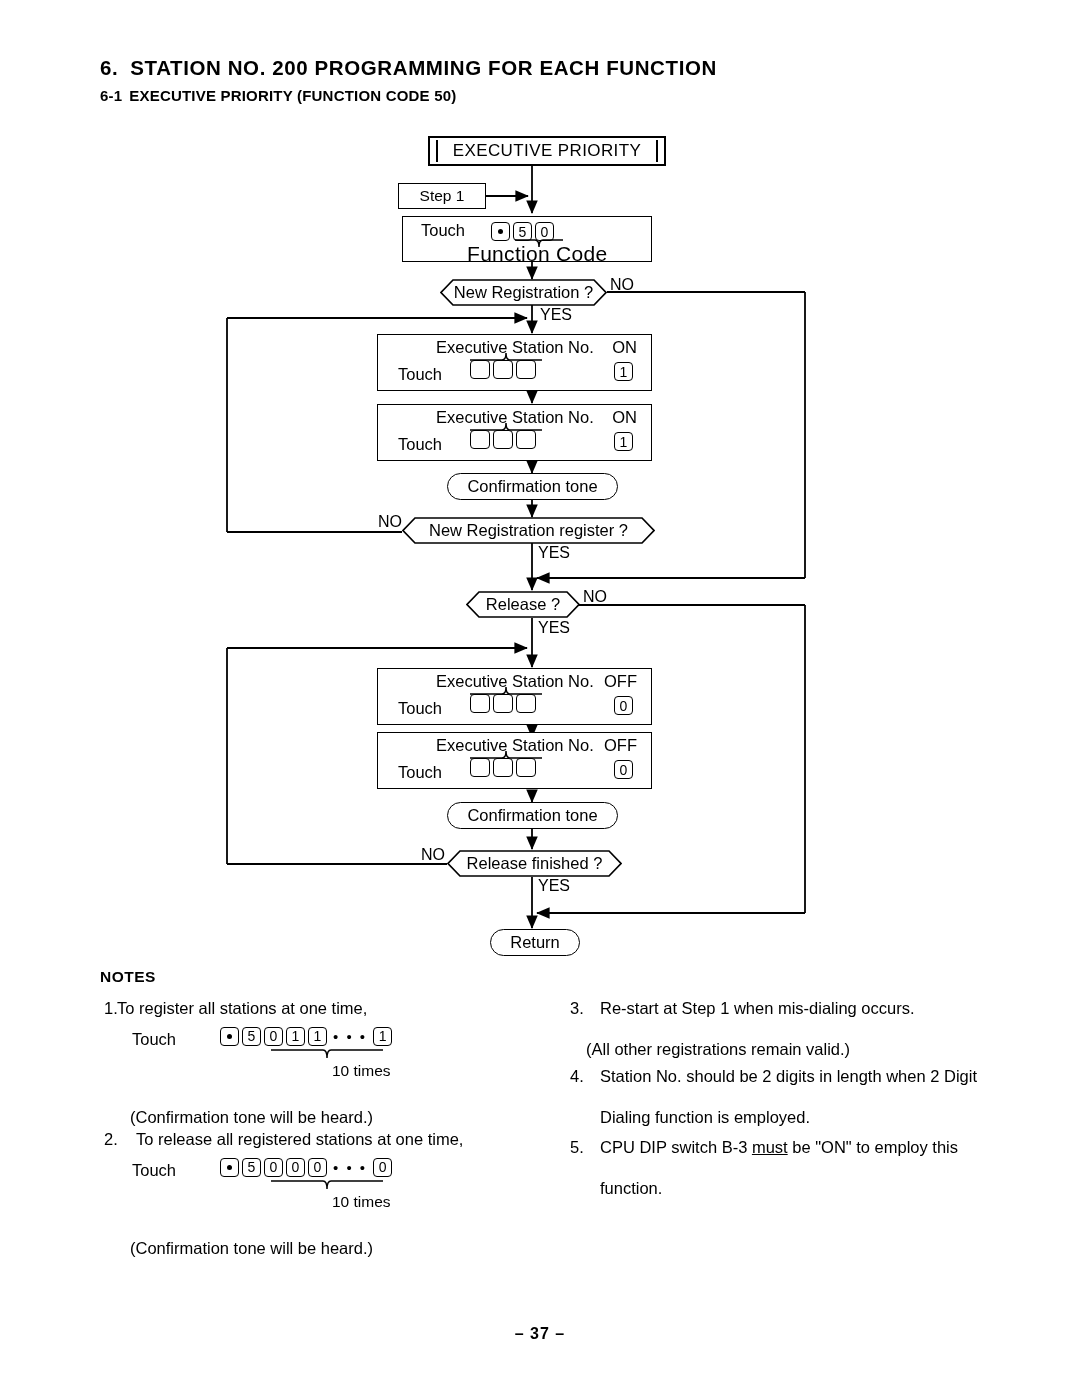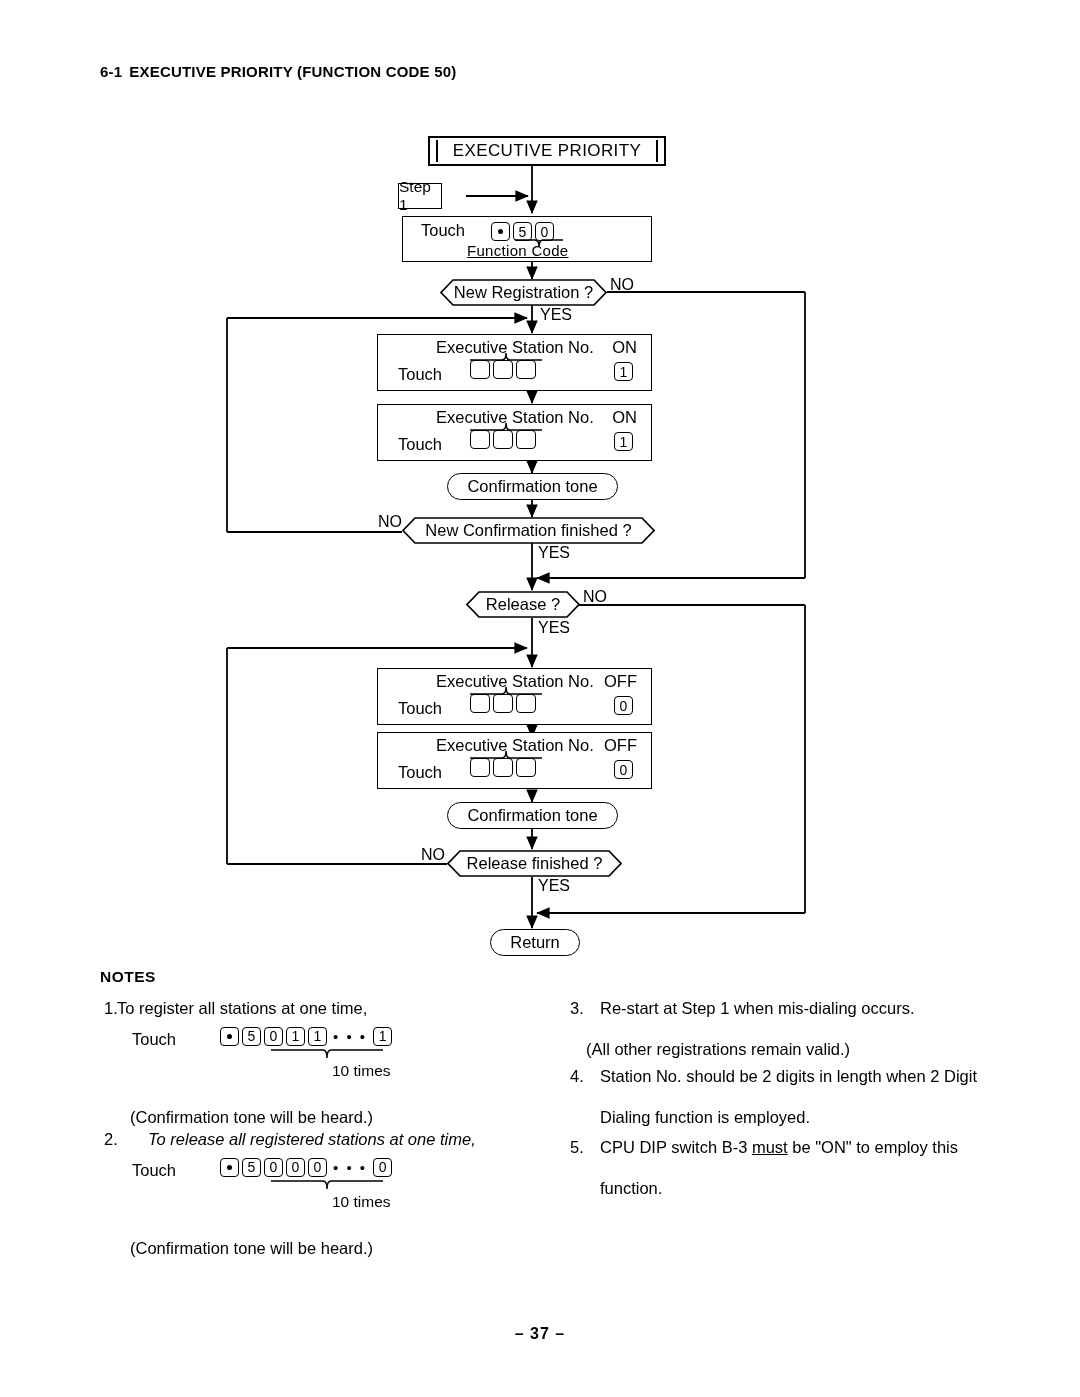--- a/index.html
+++ b/index.html
@@ -48,31 +48,31 @@
   .banner .bar {
     position: absolute; top: 2px; bottom: 2px; width: 0;
     border-left: 2px solid #000;
   }
   .banner .bar.l { left: 6px; }
   .banner .bar.r { right: 6px; }
 
   
   .step1 {
     border: 1.6px solid #000;
-    left: 398px; top: 183px; width: 44px; height: 26px;
+    left: 398px; top: 183px; width: 88px; height: 26px;
     justify-content: center; font-size: 15.5px;
   }
 
   
   .rect { border: 1.6px solid #000; }
 
   .fcbox { left: 402px; top: 216px; width: 250px; height: 46px; display: block; }
   .fcbox .row1 { position: absolute; left: 18px; top: 4px; font-size: 16.5px; }
   .fcbox .keys { position: absolute; left: 88px; top: 2px; }
-  .fcbox .cap  { position: absolute; left: 64px; top: 25px; font-size: 15px; letter-spacing:0.3px;text-decoration:underline;}
+  .fcbox .cap  { position: absolute; left: 64px; top: 25px; font-size: 21px; letter-spacing:0.3px;}
 
   .stnbox { width: 275px; height: 57px; display: block; left: 377px; }
   .stnbox .hdr  { position: absolute; left: 58px; top: 3px; font-size: 16.5px; white-space: nowrap; }
   .stnbox .onoff{ position: absolute; right: 14px; top: 3px; font-size: 16.5px; }
   .stnbox .touch{ position: absolute; left: 20px; top: 30px; font-size: 16.5px; }
   .stnbox .blanks { position: absolute; left: 92px; top: 25px; }
   .stnbox .statekey { position: absolute; right: 18px; top: 27px; }
 
   
   .round {
@@ -130,20 +130,23 @@
     position: absolute; left: 0; top: 1325px; width: 1080px;
     text-align: center; font-size: 16px; font-weight: bold; letter-spacing: 1px;
   }
 
   svg.lines { position: absolute; left: 0; top: 0; pointer-events: none; }
 </style>
 </head>
 <body>
 
 <div class="title-block">
+  <div class="title-main">
+    <span class="num">6.</span><span>STATION  NO. 200  PROGRAMMING  FOR  EACH  FUNCTION</span>
+  </div>
   <div class="title-sub">
     <span class="num">6-1</span><span>EXECUTIVE PRIORITY (FUNCTION CODE 50)</span>
   </div>
 </div>
 
 <div id="flow">
 
   <svg class="lines" width="1080" height="1000">
     <defs>
       <marker id="ar" markerWidth="9" markerHeight="9" refX="7" refY="3.2" orient="auto">
@@ -275,21 +278,21 @@
   </div>
 
   <div class="fnode round" style="left:447px; top:473px; width:171px; height:27px;">
     <span>Confirmation tone</span>
   </div>
 
   <div class="hex" style="left:402px; top:517px; width:253px; height:27px;">
     <svg width="253" height="27" viewBox="0 0 253 27">
       <path d="M13,1 L240,1 L252,13.5 L240,26 L13,26 L1,13.5 z" fill="#fff" stroke="#000" stroke-width="1.7"></path>
     </svg>
-    <span class="lbl">New Confirmation finished ?</span>
+    <span class="lbl">New Registration register ?</span>
   </div>
   <div class="ctext" style="left:378px; top:513px;">NO</div>
   <div class="ctext" style="left:538px; top:544px;">YES</div>
 
   <div class="hex" style="left:466px; top:591px; width:114px; height:27px;">
     <svg width="114" height="27" viewBox="0 0 114 27">
       <path d="M13,1 L101,1 L113,13.5 L101,26 L13,26 L1,13.5 z" fill="#fff" stroke="#000" stroke-width="1.7"></path>
     </svg>
     <span class="lbl">Release ?</span>
   </div>
@@ -377,21 +380,21 @@
         <path d="M0,1 L52,1 Q56,1 56,9 Q56,1 60,1 L112,1" stroke="#000" stroke-width="1.5" fill="none"></path>
       </svg>
     </span>
     <span class="tentimes" style="left:200px; top:36px;">10 times</span>
   </div>
   <div style="margin-left:26px; margin-top:36px;" class="note-line">(Confirmation tone will be heard.)</div>
 </div>
 
 <div class="note" style="left:104px; top:1131px; width:470px;">
   <span class="idx">2.</span>
-  <div style="margin-left:44px;font-style:italic;" class="note-line">To release all  registered stations at one time,</div>
+  <div style="margin-left:32px;" class="note-line">To release all  registered stations at one time,</div>
   <div class="touchseq" style="margin-left:28px; margin-top:10px;">
     <span class="tlabel">Touch</span>
     <span class="seq">
       <span class="keyrow">
         <span class="key dot"></span>
         <span class="key">5</span>
         <span class="key">0</span>
         <span class="key">0</span>
         <span class="key">0</span>
         <span class="dots">• • •</span>

